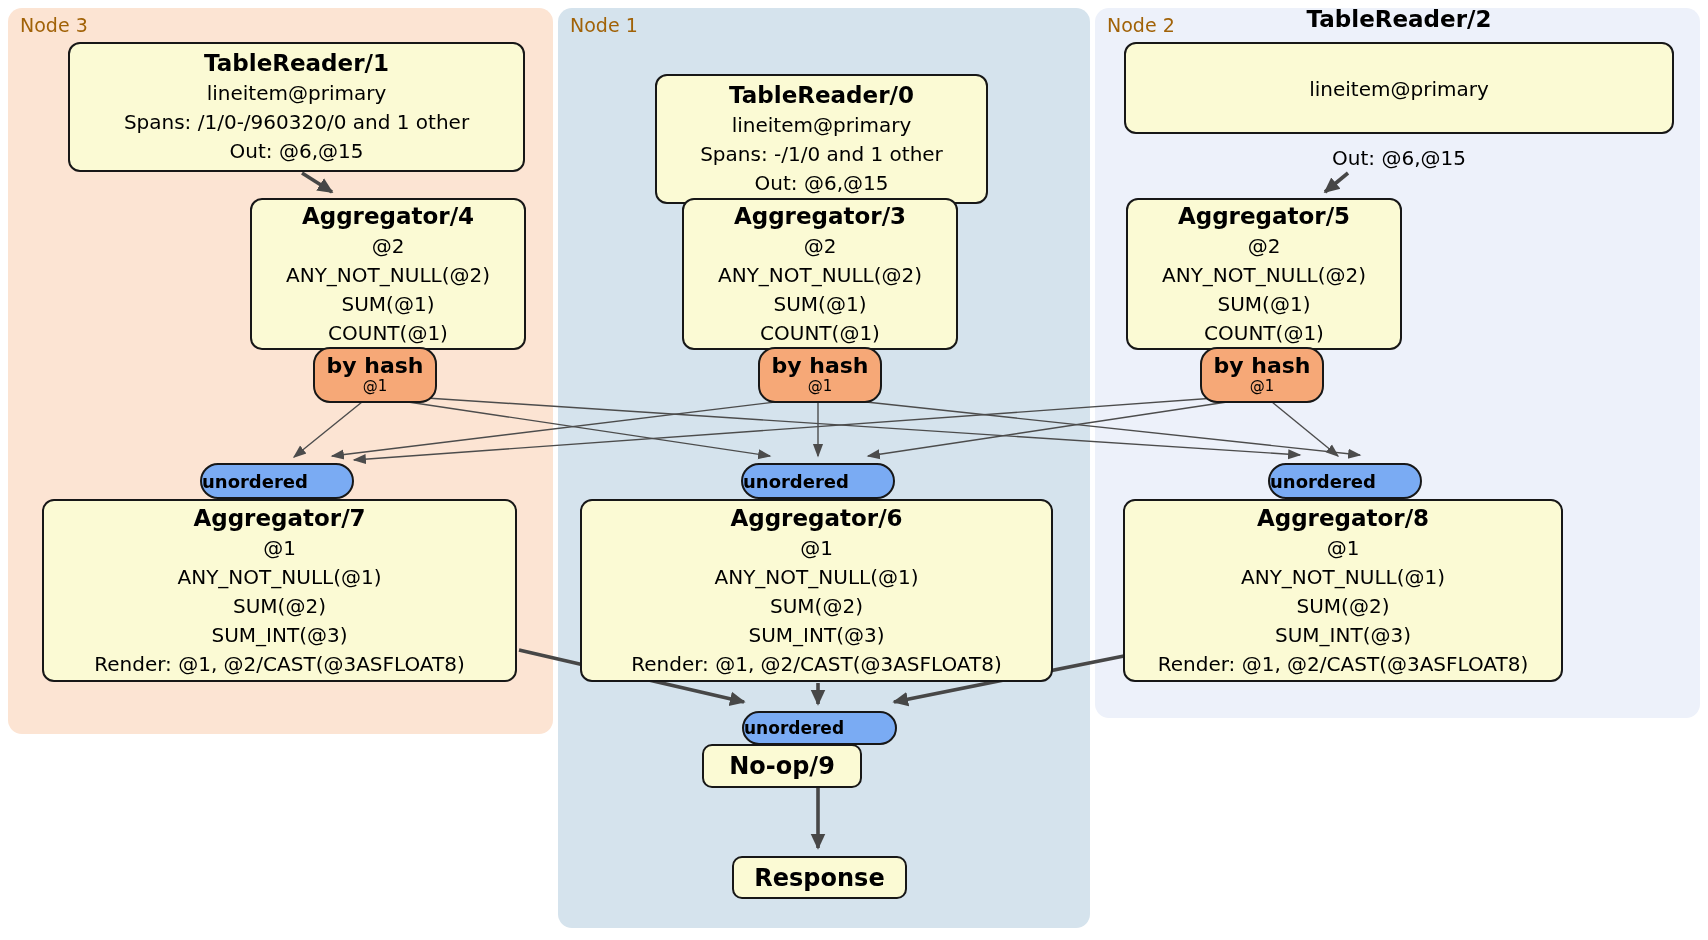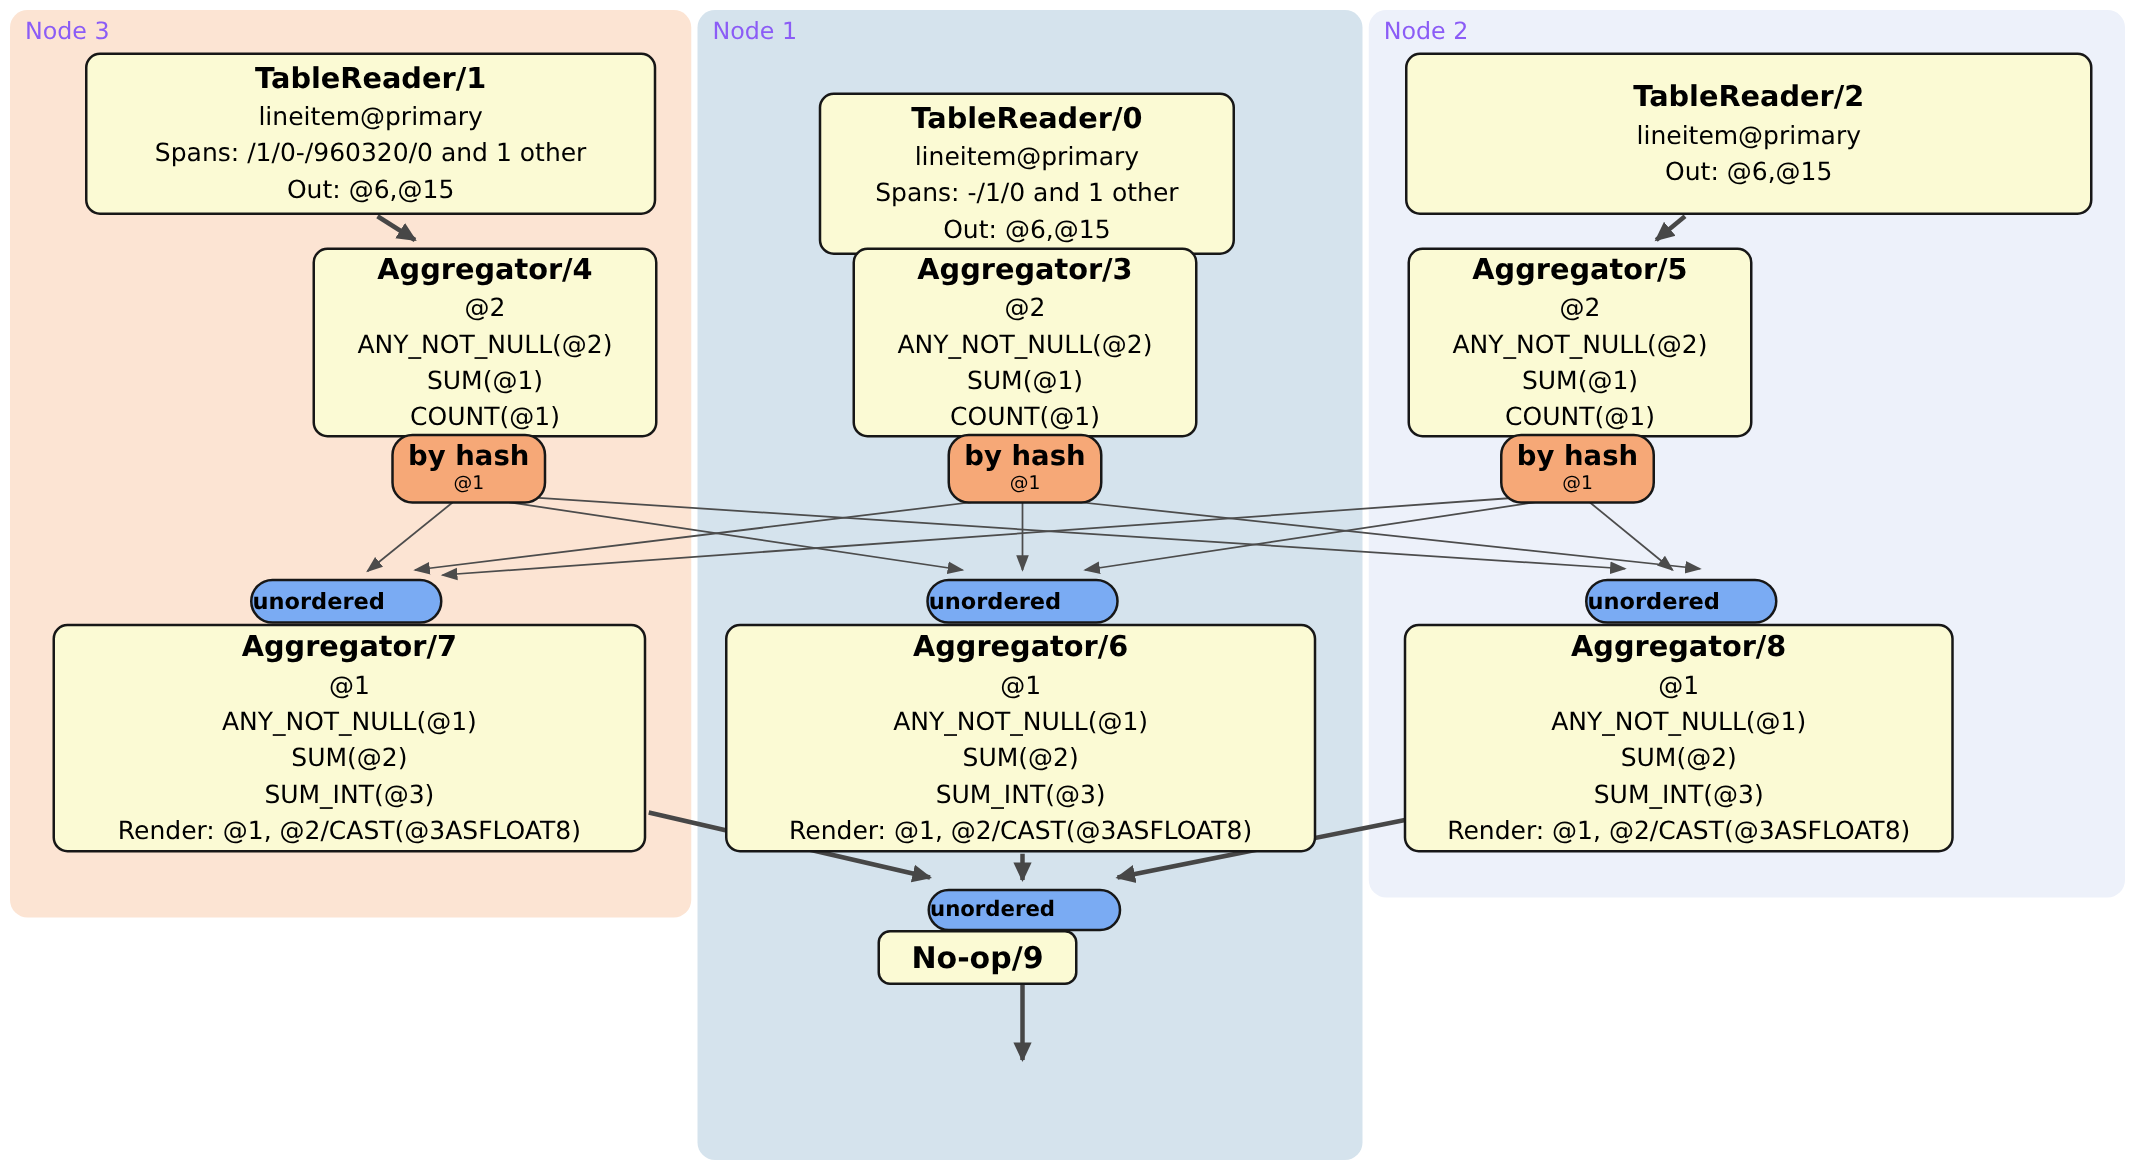--- a/index.html
+++ b/index.html
@@ -1,21 +1,21 @@
 <!DOCTYPE html>
 <html><head>
 <meta charset="utf-8">
 <style>
   html,body{margin:0;padding:0;background:#ffffff;}
   .canvas{
     position:relative;width:1708px;height:940px;overflow:hidden;
     font-family:"DejaVu Sans","Liberation Sans",sans-serif;color:#000;background:#ffffff;
   }
   .region{position:absolute;border-radius:14px;z-index:0;}
-  .region-label{position:absolute;font-size:19px;color:#8b5cf6;z-index:4;}
+  .region-label{position:absolute;font-size:19px;color:#a16207;z-index:4;}
   #region-node3{left:8px;top:8px;width:545px;height:726px;background:#fce4d3;}
   #region-node1{left:558px;top:8px;width:532px;height:920px;background:#d5e3ed;}
   #region-node2{left:1095px;top:8px;width:605px;height:710px;background:#edf1fa;}
   #label-node3{left:20px;top:14px;}
   #label-node1{left:570px;top:14px;}
   #label-node2{left:1107px;top:14px;}
   svg.edges{position:absolute;left:0;top:0;z-index:1;}
   .edge-thin{stroke:#4c4c4c;stroke-width:1.4;fill:none;}
   .edge-thick{stroke:#474747;stroke-width:3.6;fill:none;}
   .gnode{
@@ -87,21 +87,21 @@
     <div class="gline">lineitem@primary</div>
     <div class="gline">Spans: /1/0-/960320/0 and 1 other</div>
     <div class="gline">Out: @6,@15</div>
   </div>
   <div class="gnode" style="left:655px;top:42px;width:333px;height:130px;margin-top:32px;">
     <div class="gtitle">TableReader/0</div>
     <div class="gline">lineitem@primary</div>
     <div class="gline">Spans: -/1/0 and 1 other</div>
     <div class="gline">Out: @6,@15</div>
   </div>
-  <div class="gnode" style="left:1124px;top:42px;width:550px;height:130px;">
+  <div class="gnode" style="left:1124px;top:42px;width:550px;height:92px;gap:40px;">
     <div class="gtitle">TableReader/2</div>
     <div class="gline">lineitem@primary</div>
     <div class="gline">Out: @6,@15</div>
   </div>
 
   <div class="gnode" style="left:250px;top:198px;width:276px;height:152px;">
     <div class="gtitle">Aggregator/4</div>
     <div class="gline">@2</div>
     <div class="gline">ANY_NOT_NULL(@2)</div>
     <div class="gline">SUM(@1)</div>
@@ -169,14 +169,17 @@
     <div class="gline">SUM_INT(@3)</div>
     <div class="gline">Render: @1, @2/CAST(@3ASFLOAT8)</div>
   </div>
 
   <div class="sync" style="left:742px;top:711px;width:155px;height:34px;font-size:17px;">
     <span>unordered</span>
   </div>
   <div class="gnode" style="left:702px;top:744px;width:160px;height:44px;border-radius:10px;">
     <div class="gtitle-big">No-op/9</div>
   </div>
+  <div class="gnode" style="left:732px;top:856px;width:175px;height:43px;border-radius:10px;">
+    <div class="gtitle-big">Response</div>
+  </div>
 
 </div>
 
 </body></html>

